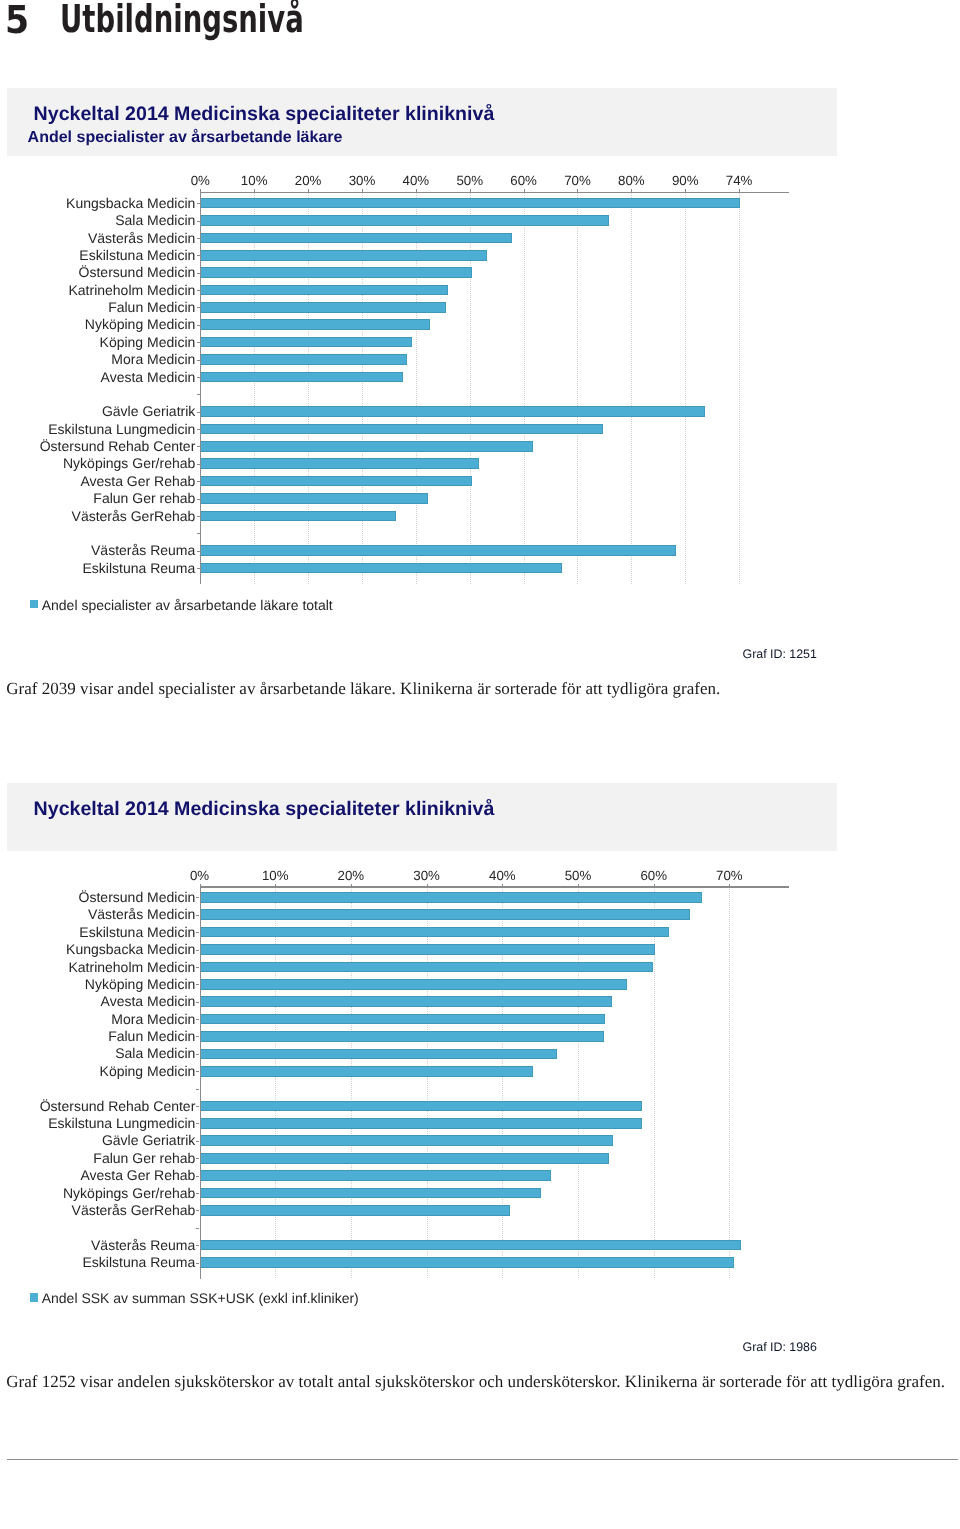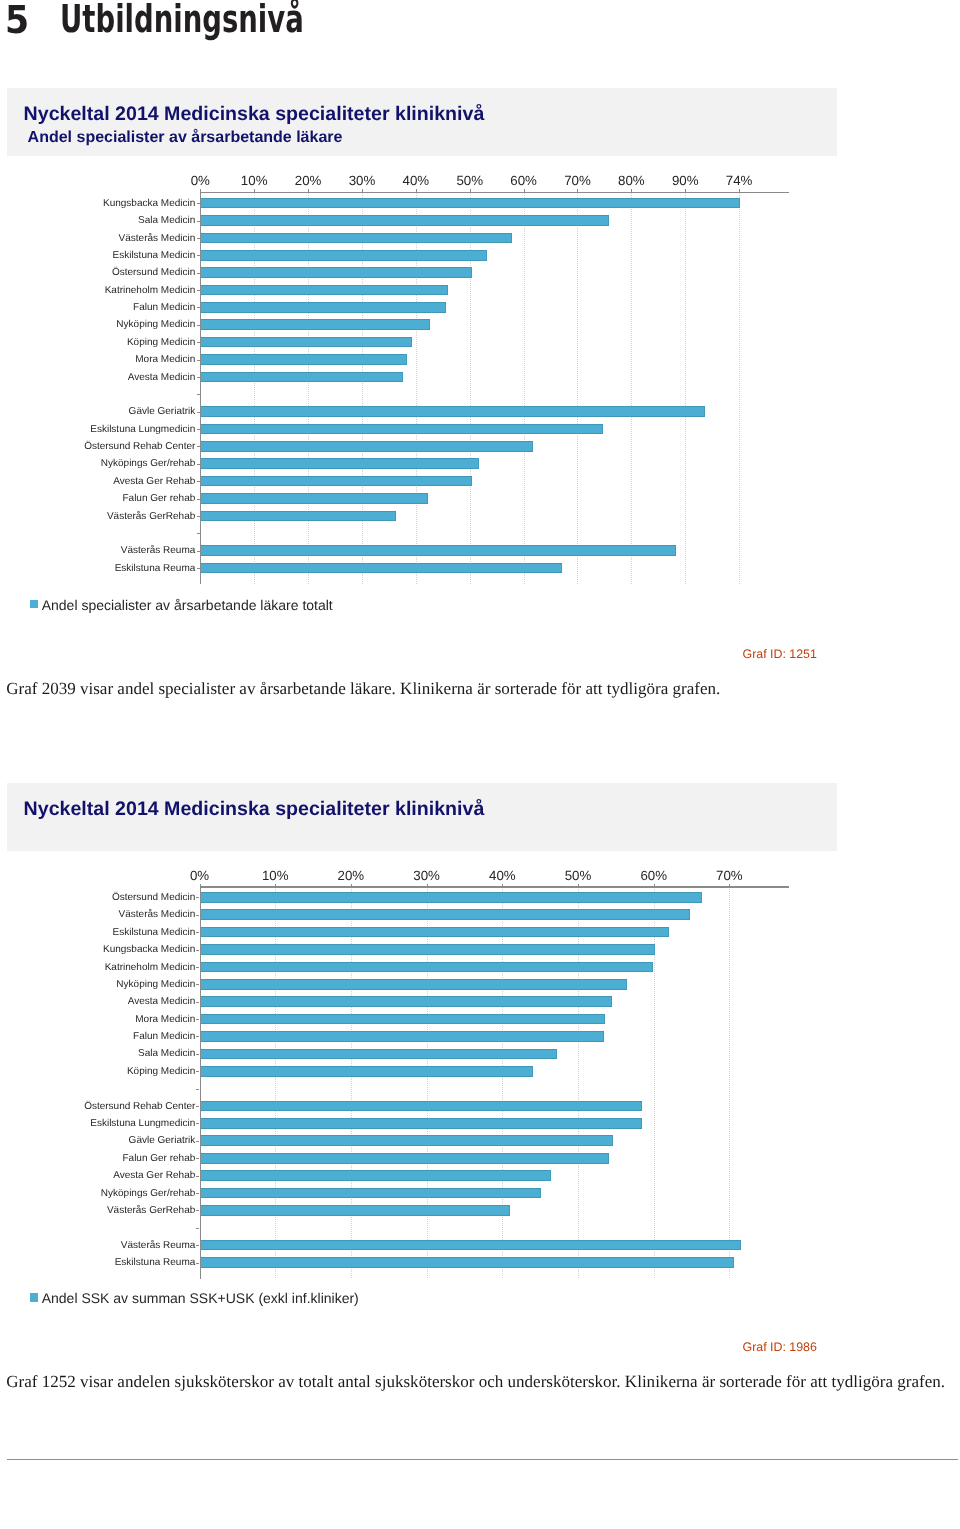--- a/index.html
+++ b/index.html
@@ -13,42 +13,42 @@
   #page-heading{position:absolute;left:0;top:0;width:960px;height:50px;}
   #page-heading .num{position:absolute;left:5.1px;top:0.4px;font-size:38.6px;font-weight:700;
        font-family:"DejaVu Sans Condensed","DejaVu Sans",sans-serif;
        color:#231f20;line-height:42px;transform:scaleX(1.0);transform-origin:left top;}
   #page-heading .ttl{position:absolute;left:60.2px;top:-1.3px;font-size:38.3px;font-weight:700;
        font-family:"DejaVu Sans Condensed","DejaVu Sans",sans-serif;
        color:#231f20;line-height:42px;transform:scaleX(0.798);transform-origin:left top;}
 
   
   .hdrbox{position:absolute;left:6.6px;width:830.7px;background:#f2f2f2;}
-  .hdrbox .h1{position:absolute;left:17px;font-weight:700;color:#12126b;
+  .hdrbox .h1{position:absolute;left:27px;font-weight:700;color:#12126b;
        font-size:19.6px;white-space:nowrap;line-height:22px;}
   .hdrbox .h2{position:absolute;left:21px;font-weight:700;color:#12126b;
        font-size:16px;white-space:nowrap;line-height:18px;}
 
   
   .chart{position:absolute;left:0;top:0;width:960px;}
   .ticklabel{position:absolute;font-size:13.3px;color:#262626;text-align:center;
        white-space:nowrap;line-height:15px;}
-  .catlabel{position:absolute;font-size:10px;color:#262626;text-align:right;
+  .catlabel{position:absolute;font-size:14px;color:#262626;text-align:right;
        white-space:nowrap;line-height:15px;}
   .bar{position:absolute;background:#4caed2;
        box-shadow:inset 0 0.9px 0 #4098b9, inset 0 -0.9px 0 #4098b9, inset -0.9px 0 0 #4098b9;}
   .gridline{position:absolute;width:0;border-left:1px dotted #d2d2d2;}
   .axisline{position:absolute;height:1.2px;background:#8a8a8a;}
   .yaxis{position:absolute;width:1.1px;background:#8a8a8a;}
   .ytick{position:absolute;height:1.1px;width:3px;background:#8a8a8a;}
   .xtick{position:absolute;width:1px;height:2.6px;background:#8a8a8a;}
   .legend{position:absolute;font-size:14px;color:#262626;white-space:nowrap;line-height:16px;}
   .legend .sw{position:absolute;left:0;top:3.2px;width:8.5px;height:8.5px;background:#4caed2;}
   .legend .lg-txt{position:absolute;left:11.9px;top:0;}
-  .grafid{position:absolute;font-size:12.4px;color:#c2410c;white-space:nowrap;line-height:14px;}
+  .grafid{position:absolute;font-size:12.4px;color:#0f172a;white-space:nowrap;line-height:14px;}
   .caption{position:absolute;font-family:"Liberation Serif",serif;font-size:17.05px;
        color:#1a1a1a;white-space:nowrap;line-height:20px;}
 
   
   #footer-rule{position:absolute;left:7px;top:1459px;width:951px;height:1px;background:#8d8d8d;}
   #copyright{position:absolute;left:612.2px;top:1501.4px;font-size:15.9px;color:#7f7f7f;
        white-space:nowrap;line-height:18px;}
   #logo{position:absolute;left:0px;top:1470px;width:215px;height:58px;}
 </style>
 </head>

